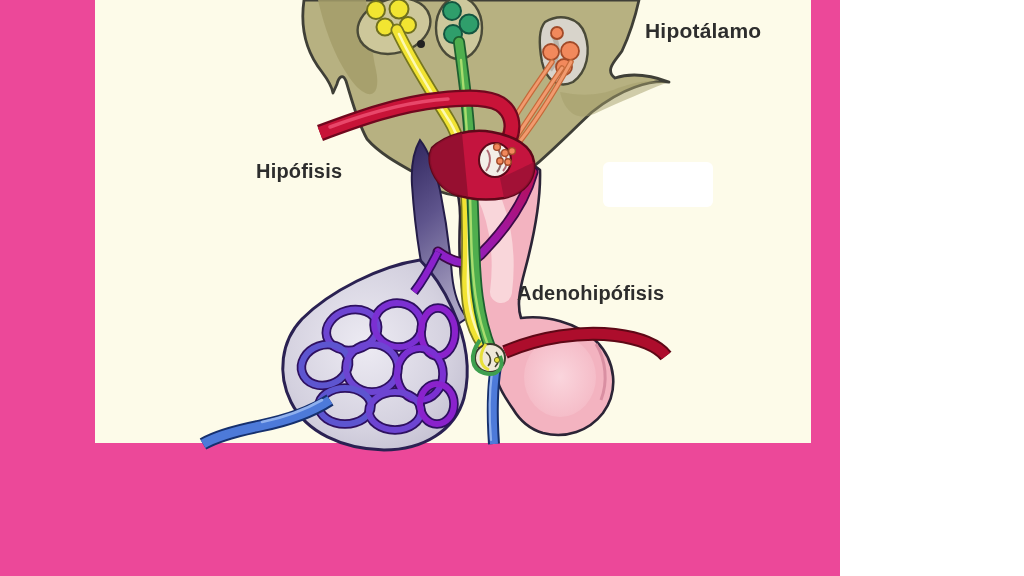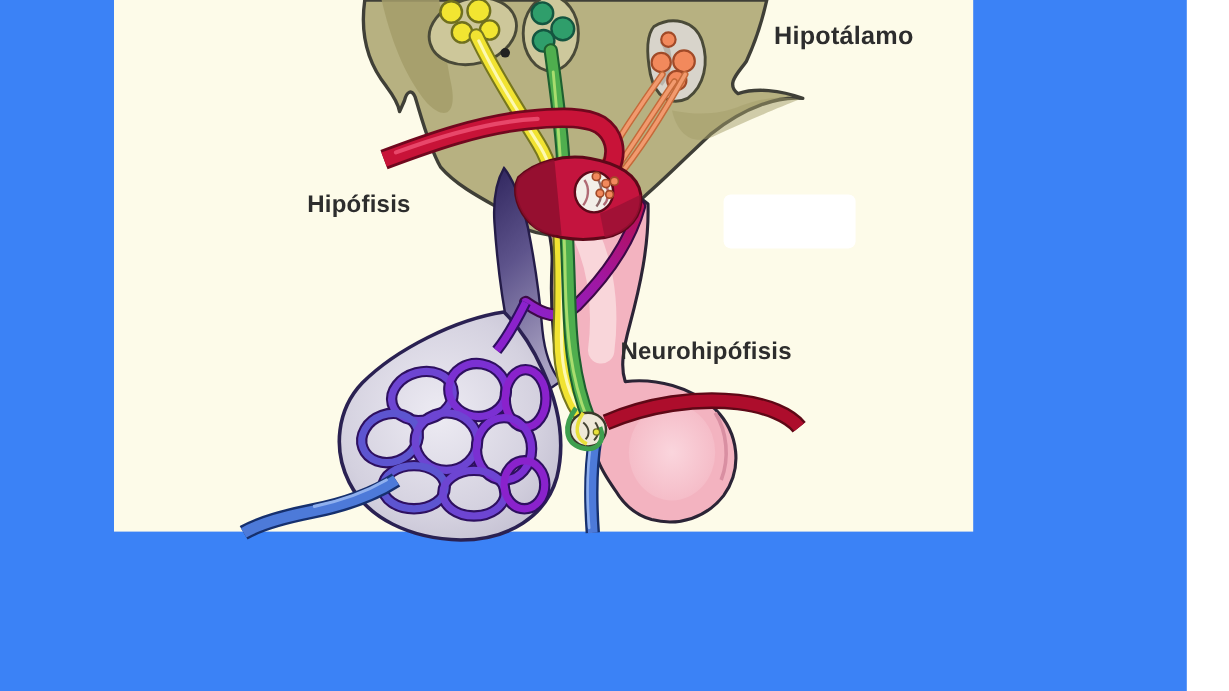--- a/index.html
+++ b/index.html
@@ -1,16 +1,16 @@
 <!DOCTYPE html>
 <html><head>
 <meta charset="utf-8">
 <style>
   html,body{margin:0;padding:0;background:#ffffff;}
-  .stage{position:relative;width:989px;height:576px;overflow:hidden;background:#3b82f6;
+  .stage{position:relative;width:840px;height:576px;overflow:hidden;background:#ec4899;
          font-family:"Liberation Sans",sans-serif;}
   .diagram-label{position:absolute;font-weight:700;font-size:20px;color:#2d2d2d;
                  letter-spacing:.2px;white-space:nowrap;}
   #lbl-hipotalamo{left:645px;top:19px;font-size:21px;}
   #lbl-hipofisis{left:256px;top:160px;}
   #lbl-adenohipofisis{left:163px;top:293px;}
   #lbl-neurohipofisis{left:517px;top:282px;}
   svg{position:absolute;left:0;top:0;}
 </style>
 </head>
@@ -238,15 +238,15 @@
     <path d="M 486,352 C 491,356 492,362 488,366" fill="none" stroke="#444433" stroke-width="1.6"></path>
     <path d="M 496,352 C 500,357 499,363 495,367" fill="none" stroke="#444433" stroke-width="1.6"></path>
     <circle cx="497" cy="360" r="2.6" fill="#e8e03a" stroke="#70701e" stroke-width="1"></circle>
   </g>
 
   <rect x="603" y="162" width="110" height="45" rx="6" fill="#ffffff"></rect>
 </svg>
 
 <div id="lbl-hipotalamo" class="diagram-label">Hipotálamo</div>
 <div id="lbl-hipofisis" class="diagram-label">Hipófisis</div>
-<div id="lbl-neurohipofisis" class="diagram-label">Neurohipófisis</div>
+<div id="lbl-neurohipofisis" class="diagram-label">Adenohipófisis</div>
 
 </div>
 
 </body></html>

